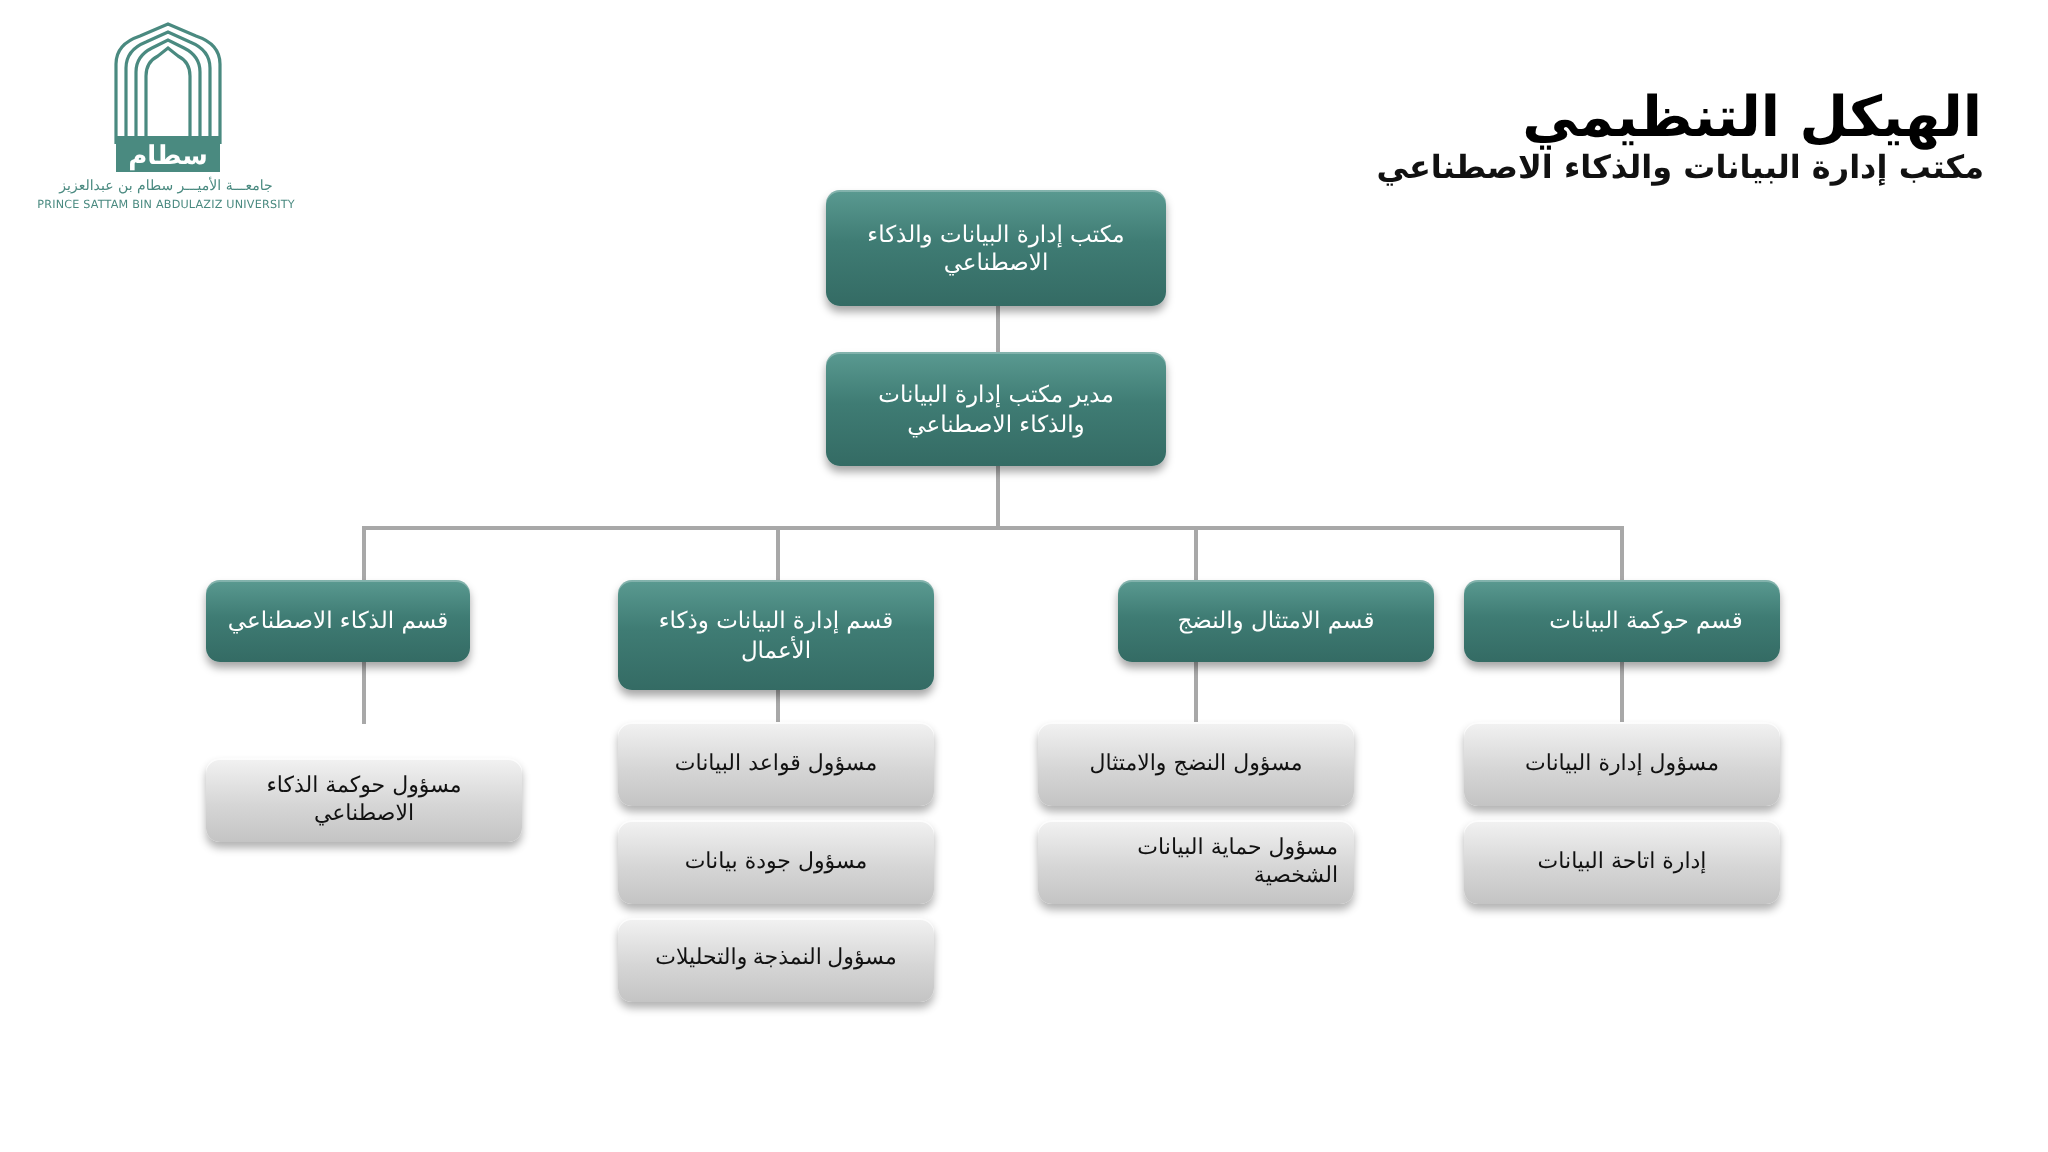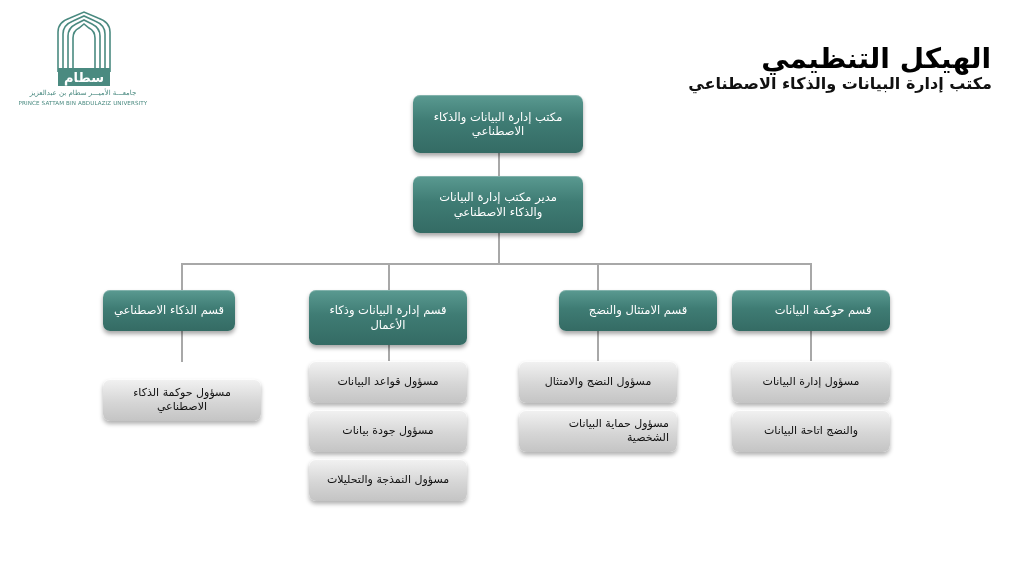--- a/index.html
+++ b/index.html
@@ -65,35 +65,35 @@
   <span>قسم إدارة البيانات وذكاء الأعمال</span>
 </div>
 <div class="box teal" style="left:103px;top:290px;width:132px;height:41px;">
   <span>قسم الذكاء الاصطناعي</span>
 </div>
 
 <div class="box gray" style="left:732px;top:361px;width:158px;height:42px;">
   <span>مسؤول إدارة البيانات</span>
 </div>
 <div class="box gray" style="left:732px;top:410px;width:158px;height:42px;">
-  <span>والنضج اتاحة البيانات</span>
+  <span>إدارة اتاحة البيانات</span>
 </div>
 
 <div class="box gray" style="left:519px;top:361px;width:158px;height:42px;text-align:right;">
   <span>مسؤول النضج والامتثال</span>
 </div>
 <div class="box gray" style="left:519px;top:410px;width:158px;height:42px;text-align:right;">
   <span>مسؤول حماية البيانات الشخصية</span>
 </div>
 
 <div class="box gray" style="left:309px;top:361px;width:158px;height:42px;">
   <span>مسؤول قواعد البيانات</span>
 </div>
 <div class="box gray" style="left:309px;top:410px;width:158px;height:42px;">
   <span>مسؤول جودة بيانات</span>
 </div>
-<div class="box gray" style="left:309px;top:459px;width:158px;height:42px;">
+<div class="box gray" style="left:309px;top:459px;width:158px;height:42px;font-family:Liberation Serif, serif;">
   <span>مسؤول النمذجة والتحليلات</span>
 </div>
 
 <div class="box gray" style="left:103px;top:361px;width:158px;height:42px;margin-top:18px;">
   <span>مسؤول حوكمة الذكاء الاصطناعي</span>
 </div>
 
 </body></html>

